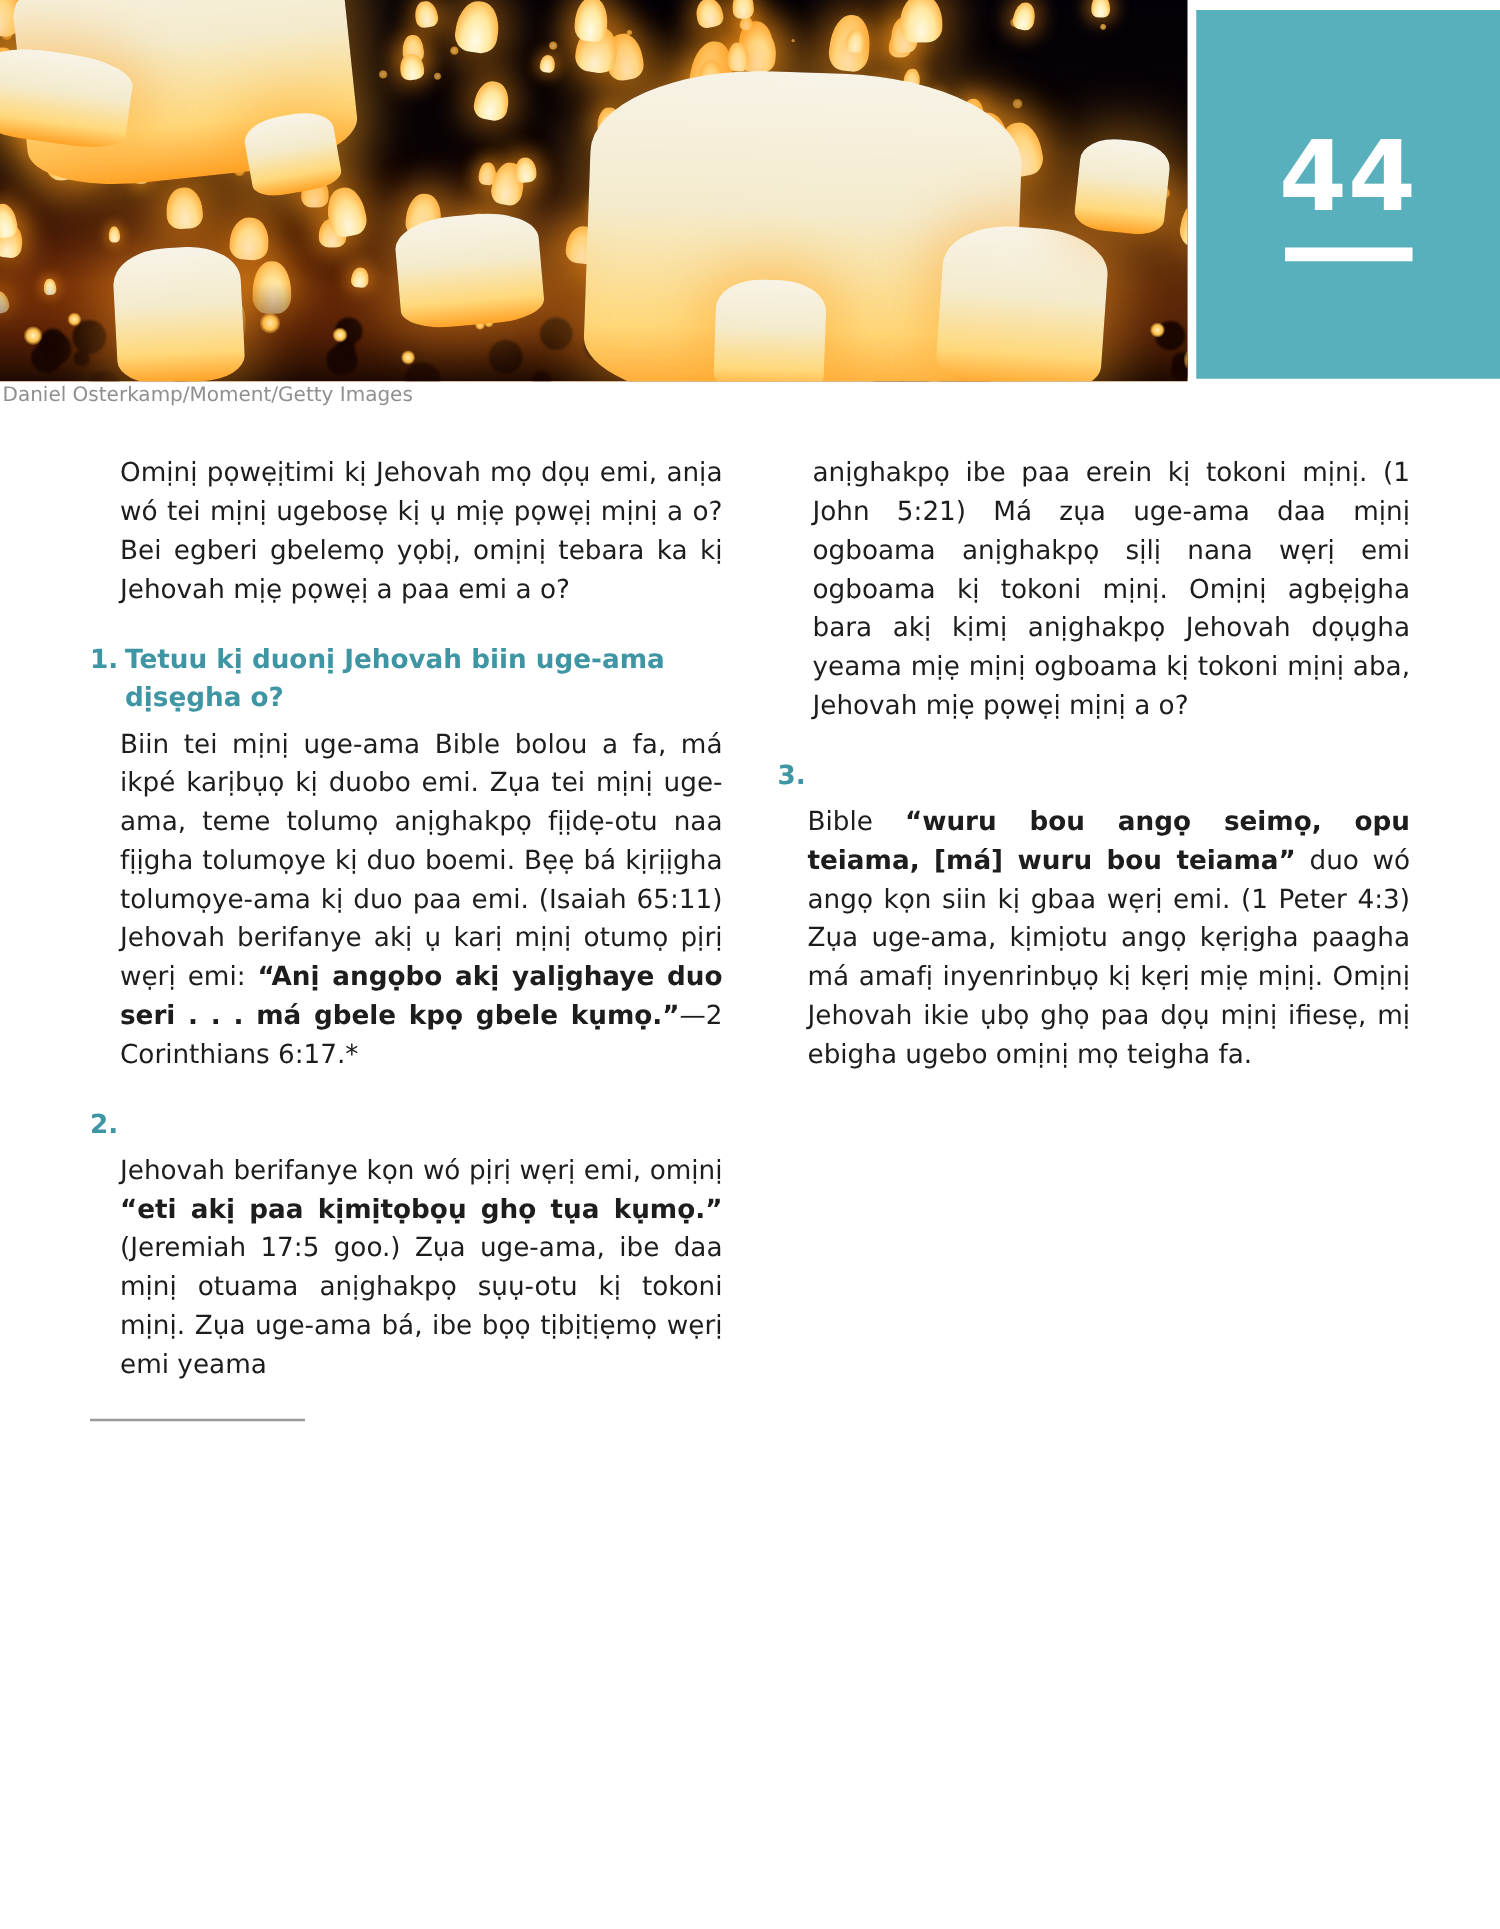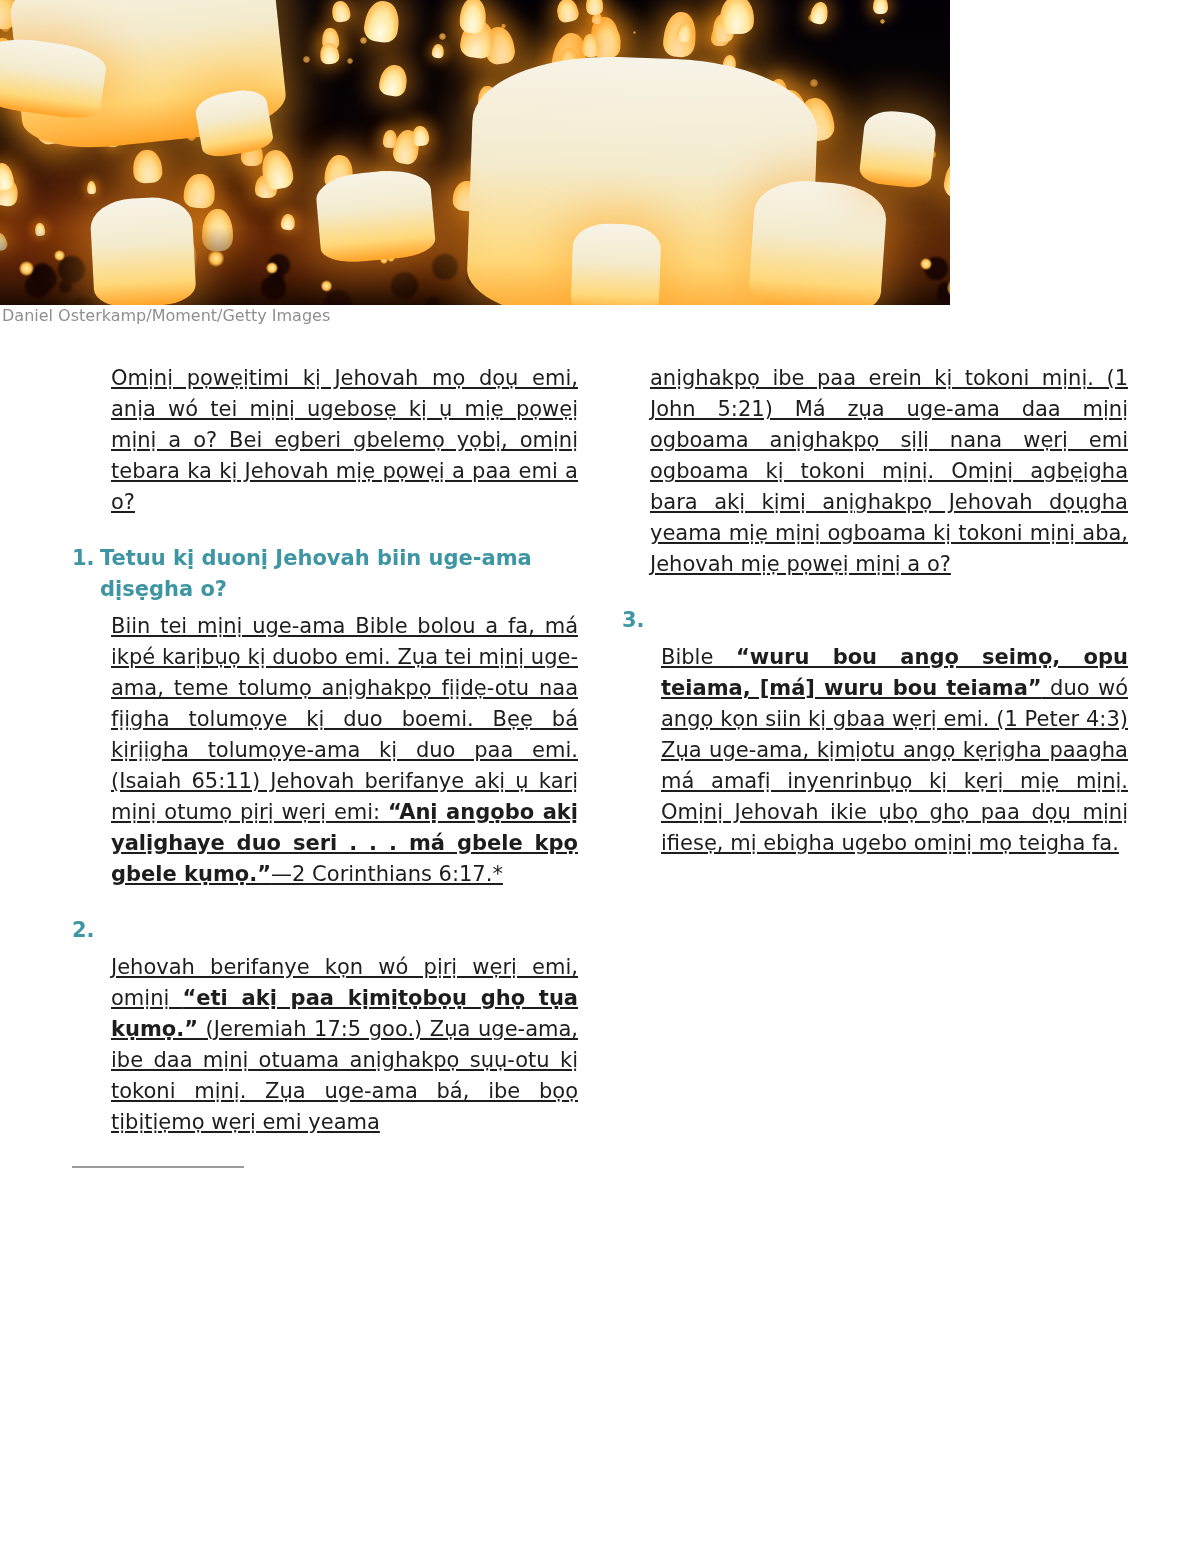--- a/index.html
+++ b/index.html
@@ -49,21 +49,21 @@
     margin:26px 72px 0 72px; font-size:45px; line-height:56px; font-weight:bold;
     color:#141414; white-space:pre-line; letter-spacing:-0.3px;
   }
 
   
   .columns { display:flex; gap:44px; padding:0 72px; margin-top:40px; }
   .col { width:506px; flex:none; }
 
   .body-p {
     font-size:21px; line-height:31px; text-align:justify; text-justify:inter-word;
-    margin:0 0 0 39px; color:#1d1d1d;text-decoration:underline;
+    margin:0 0 0 24px; color:#1d1d1d;
   }
   .b { font-weight:bold; }
 
   .qsection { margin-top:25px; }
   .qhead { display:flex; color:var(--teal-heading,#3e95a4); font-weight:bold;
            font-size:21px; line-height:31px; }
   .qnum { width:28px; flex:none; }
   .qtext { white-space:pre-line; }
   .qbody { margin-top:6px; }
 
@@ -252,20 +252,24 @@
         <div class="lantern lantern-big" style="left: 15px; top: -48px; width: 265px; height: 190px; transform: rotate(-6deg); box-shadow: rgba(255, 160, 35, 0.4) 0px 0px 40px 14px;"></div>
         <div class="lantern lantern-big" style="left: 470px; top: 58px; width: 345px; height: 265px; transform: rotate(2deg); box-shadow: rgba(255, 160, 35, 0.4) 0px 0px 40px 14px;"></div>
         <div class="lantern lantern-big" style="left: 752px; top: 182px; width: 132px; height: 130px; transform: rotate(4deg); box-shadow: rgba(255, 160, 35, 0.4) 0px 0px 40px 14px;"></div>
         <div class="lantern lantern-big" style="left: 318px; top: 172px; width: 115px; height: 88px; transform: rotate(-5deg); box-shadow: rgba(255, 160, 35, 0.4) 0px 0px 40px 14px;"></div>
         <div class="lantern lantern-big" style="left: 92px; top: 198px; width: 102px; height: 108px; transform: rotate(-3deg); box-shadow: rgba(255, 160, 35, 0.4) 0px 0px 40px 14px;"></div>
         <div class="lantern lantern-big" style="left: 572px; top: 224px; width: 88px; height: 92px; transform: rotate(2deg); box-shadow: rgba(255, 160, 35, 0.4) 0px 0px 40px 14px;"></div>
         <div class="lantern lantern-big" style="left: 862px; top: 112px; width: 72px; height: 74px; transform: rotate(6deg); box-shadow: rgba(255, 160, 35, 0.4) 0px 0px 40px 14px;"></div>
         <div class="lantern lantern-big" style="left: 198px; top: 92px; width: 72px; height: 62px; transform: rotate(-10deg); box-shadow: rgba(255, 160, 35, 0.4) 0px 0px 40px 14px;"></div>
         <div class="lantern lantern-big" style="left: -18px; top: 42px; width: 122px; height: 72px; transform: rotate(8deg); box-shadow: rgba(255, 160, 35, 0.4) 0px 0px 40px 14px;"></div>
       </div>
+    <div class="badge">
+      <div class="badge-num">44</div>
+      <div class="badge-bar"></div>
+    </div>
   </div>
 
   <div class="credit">Daniel Osterkamp/Moment/Getty Images</div>
 
 
   <div class="columns">
 
     <div class="col">
       <p class="body-p">Omịnị pọwẹịtimi kị Jehovah mọ dọụ emi, anịa wó tei mịnị ugebosẹ kị ụ mịẹ pọwẹị mịnị a o? Bei egberi gbelemọ yọbị, omịnị tebara ka kị Jehovah mịẹ pọwẹị a paa emi a o?</p>
 

